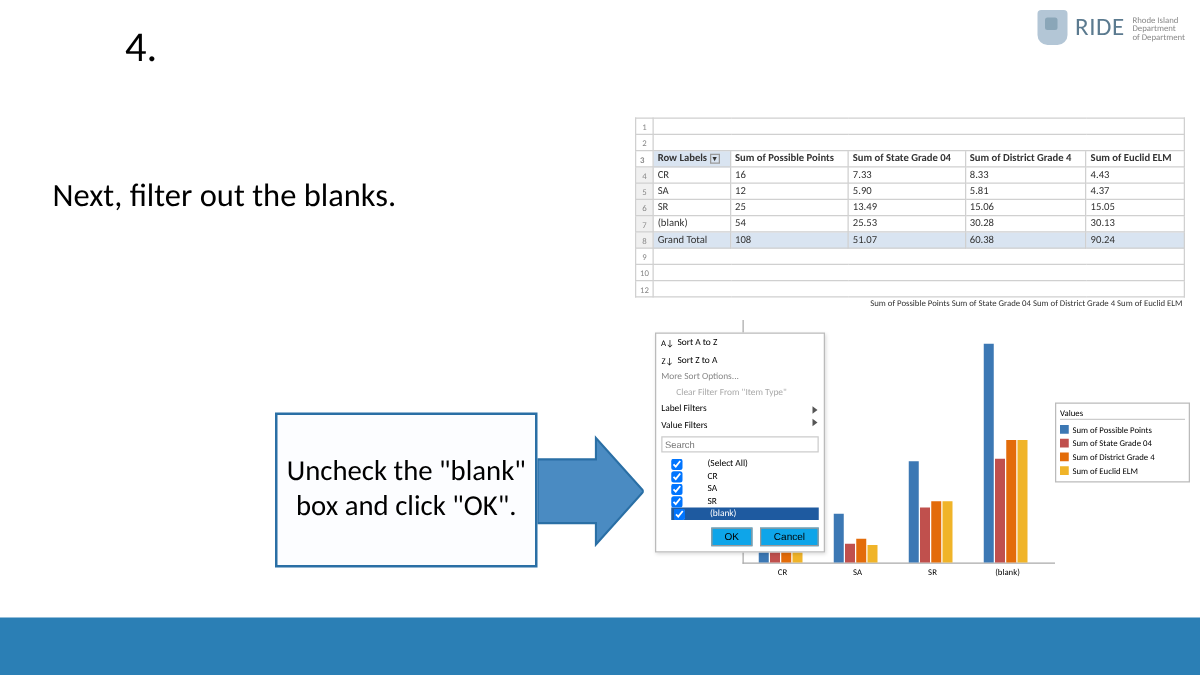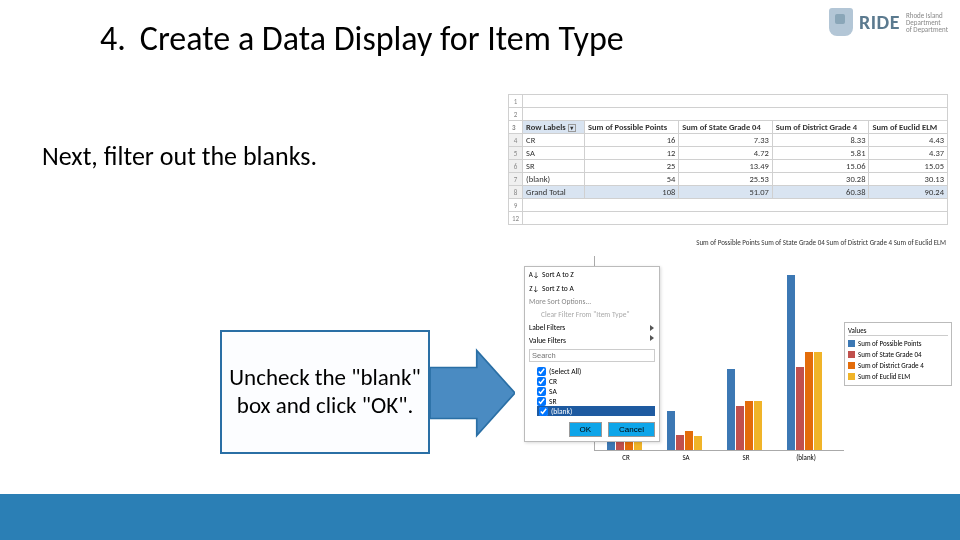--- a/index.html
+++ b/index.html
@@ -3,31 +3,31 @@
 <meta charset="utf-8">
 <style>
   * { box-sizing: border-box; margin: 0; padding: 0; }
   body { width: 960px; height: 540px; font-family: Calibri, Arial, sans-serif; background: #fff; position: relative; overflow: hidden; }
   .header { padding: 18px 0 0 100px; display: flex; align-items: baseline; }
   .step-num { font-size: 34px; font-weight: 400; margin-right: 14px; }
   .step-title { font-size: 34px; font-weight: 400; }
   .logo { position: absolute; top: 8px; right: 12px; display: flex; align-items: center; gap: 6px; }
   .logo-shape { width: 24px; height: 28px; background: #b3c6d6; border-radius: 3px 3px 8px 8px; position: relative; }
   .logo-shape::after { content: ""; position: absolute; top: 6px; left: 6px; width: 10px; height: 10px; background: #8aa6b8; border-radius: 2px; }
-  .logo-text { color: #5b7a8f; font-weight: 700; font-size: 20px; letter-spacing: 0.5px; }
+  .logo-text { color: #5b7a8f; font-weight: 400; font-size: 20px; letter-spacing: 0.5px; }
   .logo-sub { font-size: 7px; color: #888; line-height: 1; }
   .subtext { position: absolute; top: 140px; left: 42px; font-size: 26px; }
   .callout { position: absolute; top: 330px; left: 220px; width: 210px; height: 124px; border: 2px solid #2a6fa5; background: #fcfdff; display: flex; align-items: center; justify-content: center; text-align: center; font-size: 23px; line-height: 1.2; padding: 6px; }
   .arrow { position: absolute; top: 348px; left: 430px; width: 85px; height: 90px; }
   .arrow svg { width: 100%; height: 100%; }
   .footer-bar { position: absolute; bottom: 0; left: 0; width: 100%; height: 46px; background: #2b7fb5; }
   
   .excel { position: absolute; top: 94px; left: 508px; width: 440px; font-size: 8.5px; color: #333; }
   .pivot-table { border-collapse: collapse; width: 100%; background: #fff; }
-  .pivot-table td, .pivot-table th { border: 1px solid #d0d0d0; padding: 1px 3px; text-align: right; height: 13px; }
+  .pivot-table td, .pivot-table th { border: 1px solid #d0d0d0; padding: 1px 3px; text-align: left; height: 13px; }
   .pivot-table td.rownum { text-align: center; background: #f0f0f0; width: 14px; font-size: 7px; color: #888; }
   .pivot-table .hdr td { background: #fff; font-weight: 700; text-align: left; }
   .pivot-table .rowlabel-cell { text-align: left; }
   .pivot-table .rowlabel-hdr { background: #d9e4f1 !important; text-align: left; font-weight: 700; }
   .pivot-table .grand td { font-weight: 400; background: #d9e4f1; }
   .pivot-table .blank td { background: #fff; }
   .dd-icon { display:inline-block; width:8px; height:8px; border:1px solid #999; margin-left:2px; vertical-align:middle; font-size:6px; line-height:6px; text-align:center;}
   
   .chart-outer { position: absolute; top: 226px; left: 594px; width: 352px; height: 230px; }
   .chart-area { position: absolute; top: 30px; left: 0; width: 250px; height: 195px; border-left: 1px solid #aaa; border-bottom: 1px solid #aaa; }
@@ -41,34 +41,33 @@
   .xlab { position:absolute; bottom:-12px; width:38px; text-align:center; font-size:7px; }
   
   .filter-popup { position: absolute; top: 266px; left: 524px; width: 136px; background: #fff; border: 1px solid #bbb; font-size: 7.5px; box-shadow: 1px 1px 3px rgba(0,0,0,0.15); }
   .fp-row { padding: 2px 4px; display: flex; align-items: center; gap: 3px; border-bottom: 0; }
   .fp-row.sub { color: #888; }
   .fp-clear { color: #aaa; padding: 2px 4px 2px 16px; }
   .fp-vf { padding: 2px 4px; display:flex; justify-content:space-between; }
   .fp-search { margin: 2px 4px; }
   .fp-search input { width: 100%; font-size: 7.5px; padding: 1px 2px; border: 1px solid #ccc; }
   .fp-list { padding: 2px 4px 2px 12px; }
-  .fp-item { display: flex; align-items: center; gap: 3px; padding: 0.5px 0; }
+  .fp-item { display: flex; align-items: center; gap: 20px; padding: 0.5px 0; }
   .fp-item input { width: 9px; height: 9px; }
   .fp-item.sel { background: #1e5aa0; color: #fff; padding-left:2px; padding-right:2px; }
   .fp-buttons { display: flex; justify-content: flex-end; gap: 6px; padding: 4px; }
   .fp-buttons button { font-size: 8px; padding: 2px 10px; border: 1px solid #999; background: #0ea5e9; }
   .tri { display:inline-block; width:0; height:0; border-left:3px solid transparent; border-right:3px solid transparent; border-top:4px solid #555; margin-left:2px;}
   .sort-ico { width:10px; height:10px; display:inline-flex; align-items:center; justify-content:center; font-size:7px;}
 </style>
 </head>
 <body>
 
 <div class="header">
   <span class="step-num">4.</span>
-  <span class="step-title">Create a Data Display for Item Type</span>
 </div>
 
 <div class="logo">
   <div class="logo-shape"></div>
   <div>
     <div class="logo-text">RIDE</div>
   </div>
   <div>
     <div class="logo-sub">Rhode Island</div>
     <div class="logo-sub">Department</div>
@@ -112,21 +111,21 @@
           <td class="rowlabel-cell">CR</td>
           <td>16</td>
           <td>7.33</td>
           <td>8.33</td>
           <td>4.43</td>
         </tr>
     <tr>
           <td class="rownum">5</td>
           <td class="rowlabel-cell">SA</td>
           <td>12</td>
-          <td>4.72</td>
+          <td>5.90</td>
           <td>5.81</td>
           <td>4.37</td>
         </tr>
     <tr>
           <td class="rownum">6</td>
           <td class="rowlabel-cell">SR</td>
           <td>25</td>
           <td>13.49</td>
           <td>15.06</td>
           <td>15.05</td>
@@ -142,20 +141,24 @@
     <tr class="grand">
           <td class="rownum" style="background:#f0f0f0;font-weight:400">8</td>
           <td class="rowlabel-cell">Grand Total</td>
           <td>108</td>
           <td>51.07</td>
           <td>60.38</td>
           <td>90.24</td>
         </tr>
     <tr class="blank">
           <td class="rownum">9</td>
+          <td colspan="5"></td>
+        </tr>
+    <tr class="blank">
+          <td class="rownum">10</td>
           <td colspan="5"></td>
         </tr>
     <tr class="blank">
           <td class="rownum">12</td>
           <td colspan="5"></td>
         </tr>
   </tbody>
     </table>
 </div>
 

